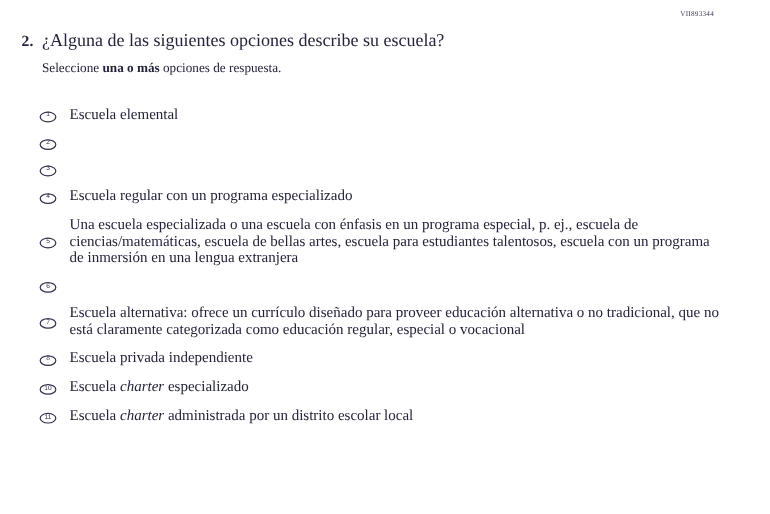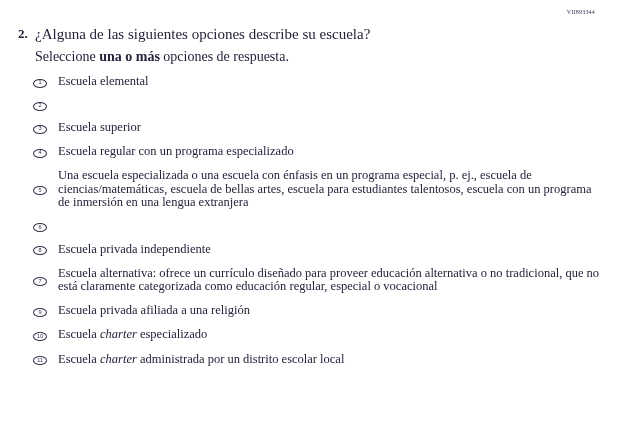--- a/index.html
+++ b/index.html
@@ -41,23 +41,23 @@
   .qbody {
     width: 572px;
   }
   .qtext {
     font-size: 15px;
     line-height: 14px;
     margin-bottom: 9px;
     font-family: Liberation Serif, serif;
   }
   .instruction {
-    font-size: 14px;
+    font-size: 11px;
     line-height: 14px;
-    margin-bottom: 11px;
+    margin-bottom: 25px;
   }
   .instruction b { font-weight: bold; }
   .options { margin-left: -2px; }
   .option {
     display: flex;
     align-items: center;
     gap: 11px;
     margin-bottom: 10.5px;
   }
   .oval {
@@ -106,56 +106,49 @@
           </div>
           <div class="option">
             <span class="oval">
               <span class="code">2</span>
             </span>
           </div>
           <div class="option">
             <span class="oval">
               <span class="code">3</span>
             </span>
-            <span class="label"><span>Escuela superior</span><i></i><span></span></span>
           </div>
           <div class="option">
             <span class="oval">
               <span class="code">4</span>
             </span>
             <span class="label"><span>Escuela regular con un programa especializado</span><i></i><span></span></span>
           </div>
           <div class="option">
             <span class="oval">
               <span class="code">5</span>
             </span>
             <span class="label"><span>Una escuela especializada o una escuela con énfasis en un programa especial, p. ej., escuela de ciencias/matemáticas, escuela de bellas artes, escuela para estudiantes talentosos, escuela con un programa de inmersión en una lengua extranjera</span><i></i><span></span></span>
           </div>
           <div class="option">
             <span class="oval">
               <span class="code">6</span>
             </span>
           </div>
           <div class="option">
             <span class="oval">
-              <span class="code">8</span>
-            </span>
-            <span class="label"><span>Escuela privada independiente</span><i></i><span></span></span>
-          </div>
-          <div class="option">
-            <span class="oval">
               <span class="code">7</span>
             </span>
             <span class="label"><span>Escuela alternativa: ofrece un currículo diseñado para proveer educación alternativa o no tradicional, que no está claramente categorizada como educación regular, especial o vocacional</span><i></i><span></span></span>
           </div>
           <div class="option">
             <span class="oval">
-              <span class="code">9</span>
+              <span class="code">8</span>
             </span>
-            <span class="label"><span>Escuela privada afiliada a una religión</span><i></i><span></span></span>
+            <span class="label"><span>Escuela privada independiente</span><i></i><span></span></span>
           </div>
           <div class="option">
             <span class="oval">
               <span class="code">10</span>
             </span>
             <span class="label"><span>Escuela </span><i>charter</i><span> especializado</span></span>
           </div>
           <div class="option">
             <span class="oval">
               <span class="code">11</span>

